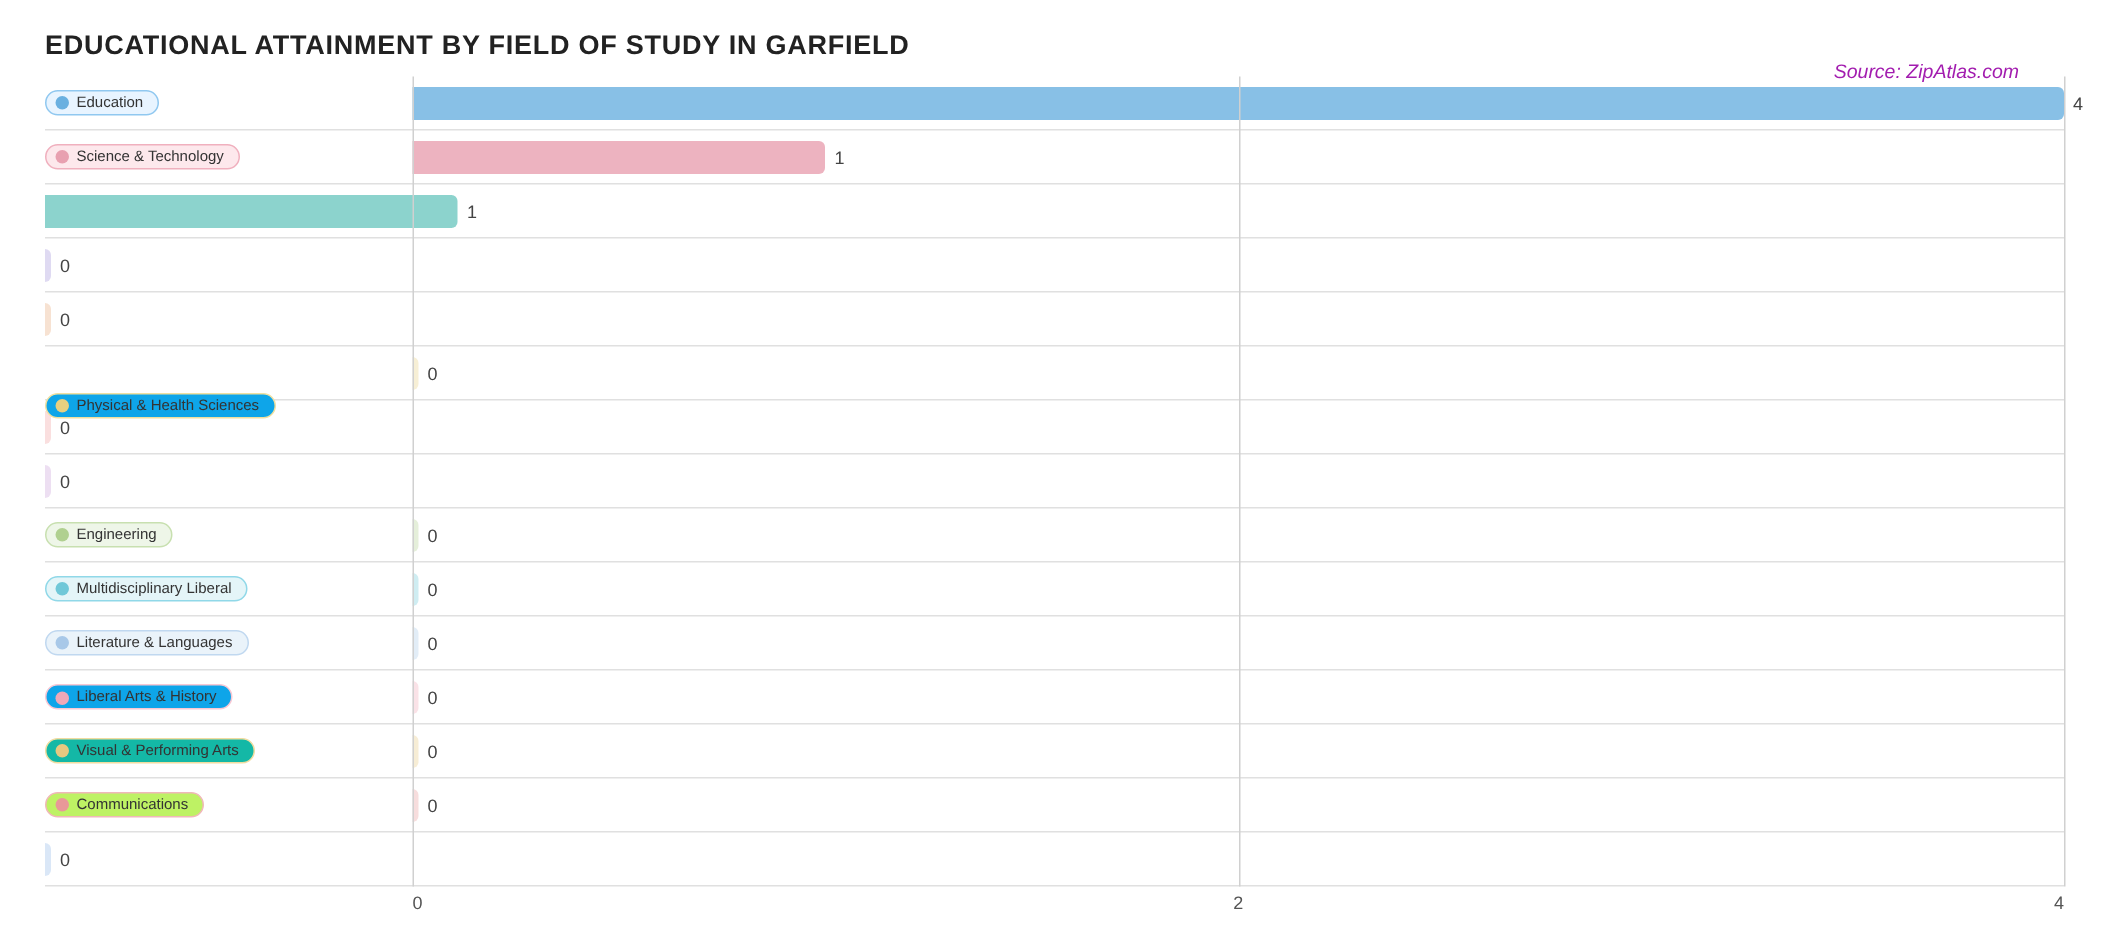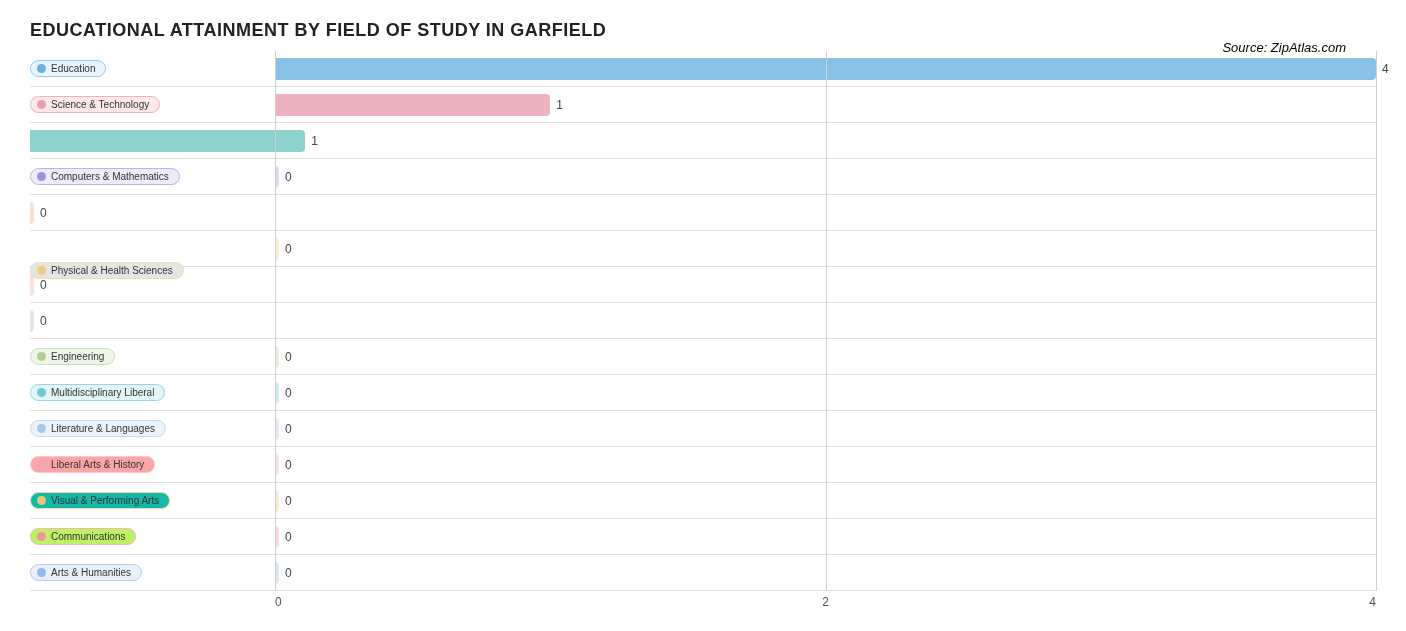--- a/index.html
+++ b/index.html
@@ -16,21 +16,21 @@
       letter-spacing: 0.5px;
       margin-bottom: 6px;
       color: #222;
       text-transform: uppercase;
     }
     .source {
       position: absolute;
       top: 20px;
       right: 30px;
       font-size: 13px;
-      color: #000000;
+      color: #a21caf;
       font-style: italic;
     }
     .chart-area {
       position: relative;
       margin-top: 10px;
     }
     .bar-row {
       display: flex;
       align-items: center;
       height: 36px;
@@ -134,40 +134,34 @@
             <span class="bar-value" style="left: 281.25px;">1</span>
           </div>
         </div>
         <div class="bar-row">
           <div class="bar-container">
             <div class="bar" style="width: 275.25px; background: rgba(111, 200, 192, 0.8);"></div>
             <span class="bar-value" style="left: 281.25px;">1</span>
           </div>
         </div>
         <div class="bar-row">
-          <div class="bar-label">
-            <span class="label-pill" style="background: rgb(238, 235, 250); border-color: rgb(192, 176, 232);">
-              <span class="label-dot" style="background: rgb(160, 144, 216);"></span>
-              <span>Computers &amp; Mathematics</span>
-            </span>
-          </div>
           <div class="bar-container">
             <div class="bar" style="width: 4px; background: rgba(160, 144, 216, 0.333);"></div>
             <span class="bar-value" style="left: 10px;">0</span>
           </div>
         </div>
         <div class="bar-row">
           <div class="bar-container">
             <div class="bar" style="width: 4px; background: rgba(232, 168, 120, 0.333);"></div>
             <span class="bar-value" style="left: 10px;">0</span>
           </div>
         </div>
         <div class="bar-row">
           <div class="bar-label">
-            <span class="label-pill" style="background: #e5e5e5; border-color: rgb(240, 224, 160); margin-top: 44px;">
+            <span class="label-pill" style="background: #0ea5e9; border-color: rgb(240, 224, 160); margin-top: 44px;">
               <span class="label-dot" style="background: rgb(232, 208, 128);"></span>
               <span>Physical &amp; Health Sciences</span>
             </span>
           </div>
           <div class="bar-container">
             <div class="bar" style="width: 4px; background: rgba(232, 208, 128, 0.333);"></div>
             <span class="bar-value" style="left: 10px;">0</span>
           </div>
         </div>
         <div class="bar-row">
@@ -213,21 +207,21 @@
               <span>Literature &amp; Languages</span>
             </span>
           </div>
           <div class="bar-container">
             <div class="bar" style="width: 4px; background: rgba(168, 200, 232, 0.333);"></div>
             <span class="bar-value" style="left: 10px;">0</span>
           </div>
         </div>
         <div class="bar-row">
           <div class="bar-label">
-            <span class="label-pill" style="background: #fca5a5; border-color: rgb(248, 200, 212); align-items: flex-end;">
+            <span class="label-pill" style="background: #0ea5e9; border-color: rgb(248, 200, 212); align-items: flex-end;">
               <span class="label-dot" style="background: rgb(240, 168, 184);"></span>
               <span>Liberal Arts &amp; History</span>
             </span>
           </div>
           <div class="bar-container">
             <div class="bar" style="width: 4px; background: rgba(240, 168, 184, 0.333);"></div>
             <span class="bar-value" style="left: 10px;">0</span>
           </div>
         </div>
         <div class="bar-row">
@@ -248,26 +242,20 @@
               <span class="label-dot" style="background: rgb(232, 152, 152);"></span>
               <span>Communications</span>
             </span>
           </div>
           <div class="bar-container">
             <div class="bar" style="width: 4px; background: rgba(232, 152, 152, 0.333);"></div>
             <span class="bar-value" style="left: 10px;">0</span>
           </div>
         </div>
         <div class="bar-row">
-          <div class="bar-label">
-            <span class="label-pill" style="background: rgb(232, 240, 250); border-color: rgb(176, 206, 240);">
-              <span class="label-dot" style="background: rgb(144, 184, 232);"></span>
-              <span>Arts &amp; Humanities</span>
-            </span>
-          </div>
           <div class="bar-container">
             <div class="bar" style="width: 4px; background: rgba(144, 184, 232, 0.333);"></div>
             <span class="bar-value" style="left: 10px;">0</span>
           </div>
         </div>
         <div style="position: absolute; inset: 0px 0px 0px 245px; pointer-events: none;">
           <div style="position: absolute; top: 0px; bottom: 0px; left: 0px; width: 1px; background: rgb(208, 208, 208);"></div>
           <div style="position: absolute; top: 0px; bottom: 0px; left: 550.5px; width: 1px; background: rgb(208, 208, 208);"></div>
           <div style="position: absolute; top: 0px; bottom: 0px; left: 1101px; width: 1px; background: rgb(208, 208, 208);"></div>
         </div>

